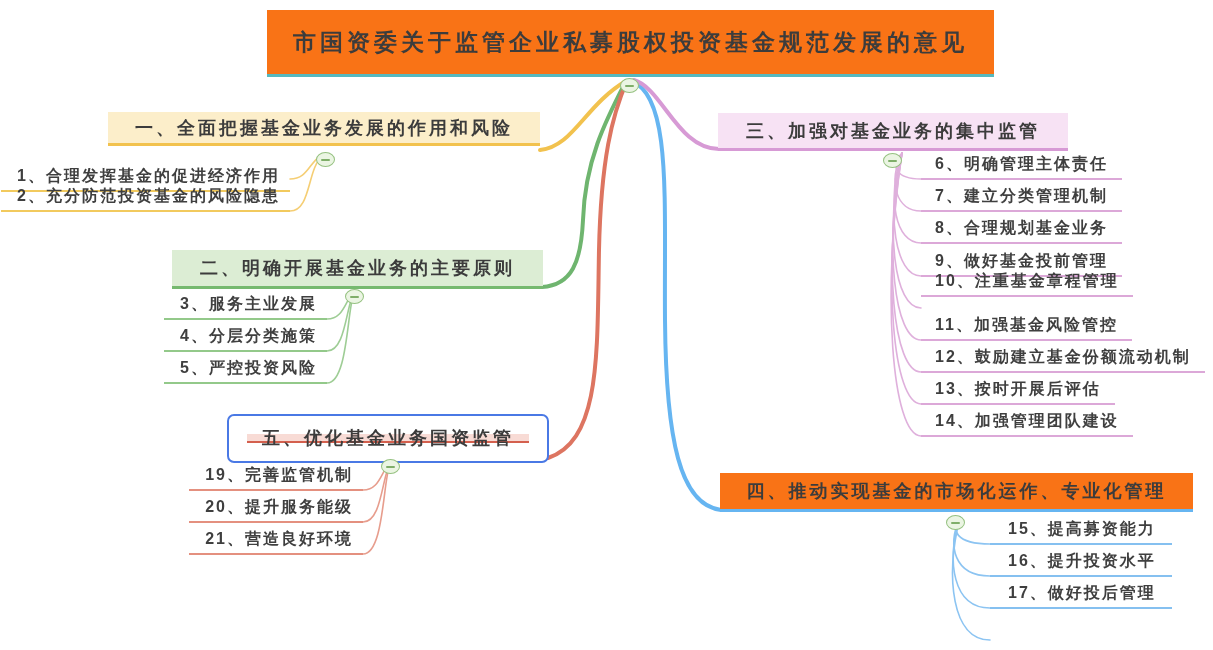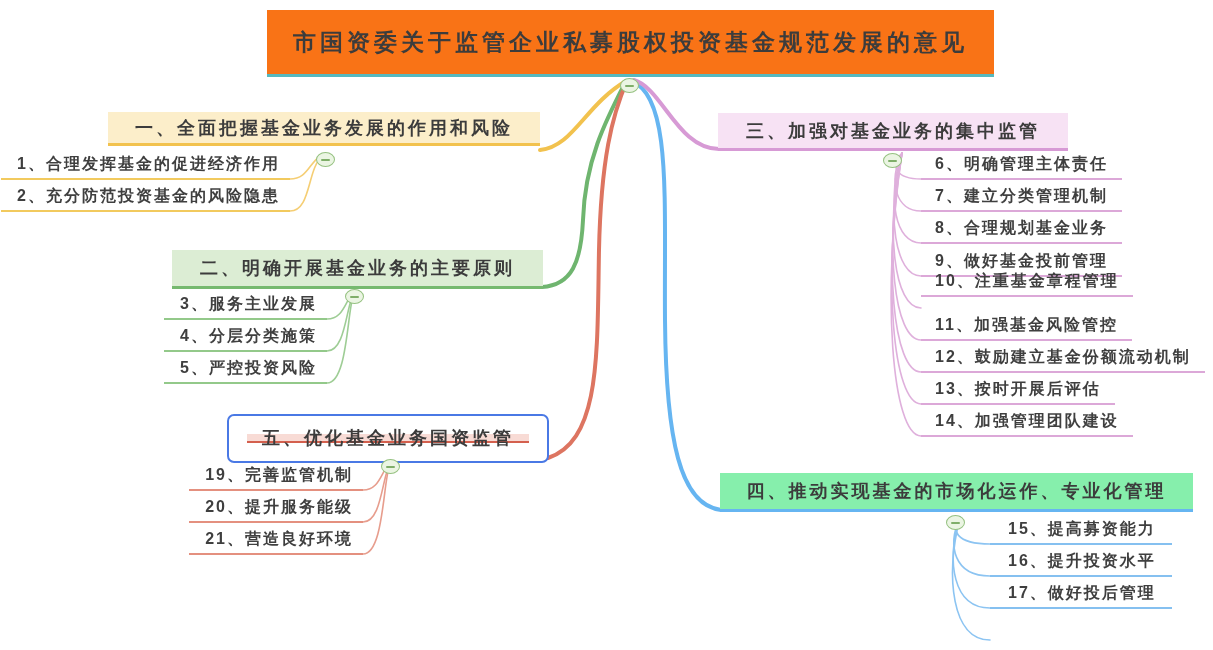--- a/index.html
+++ b/index.html
@@ -9,21 +9,21 @@
   svg.wires path{fill:none;stroke-linecap:round;}
 
   .node{position:absolute;z-index:2;display:flex;align-items:center;justify-content:center;
         box-sizing:border-box;font-weight:bold;color:#3C3C3C;white-space:nowrap;}
   #root{left:267px;top:10px;width:727px;height:67px;background:#f97316;
         border-bottom:3px solid #57B9BE;font-size:23px;letter-spacing:4px;}
   .hnode{font-size:18px;letter-spacing:3px;border-bottom:3px solid;}
   #h1{left:108px;top:112px;width:432px;height:34px;background:#FCEECA;border-color:#F2C24E;}
   #h2{left:172px;top:250px;width:371px;height:39px;background:#DCEDD4;border-color:#76B96F;text-align:right;}
   #h3{left:718px;top:113px;width:350px;height:38px;background:#F7E2F4;border-color:#D79AD5;}
-  #h4{left:720px;top:473px;width:473px;height:39px;background:#86efac;border-color:#66B5F1;}
+  #h4{left:720px;top:473px;width:473px;height:39px;background:#f97316;border-color:#66B5F1;}
   #h5wrap{position:absolute;z-index:2;left:227px;top:414px;width:322px;height:49px;
           border:2px solid #4A79E5;border-radius:7px;padding:18px;box-sizing:border-box;background:#fff;}
   #h5{position:relative;left:0;top:0;width:100%;height:100%;background:#F8DBD5;
       border-bottom:2px solid #D4604E;font-size:18px;letter-spacing:3px;}
 
   .item{position:absolute;z-index:2;box-sizing:border-box;white-space:nowrap;font-weight:bold;
         font-size:16px;letter-spacing:2px;color:#3F3F3F;line-height:20px;
         padding:2px 10px 4px 16px;border-bottom:2px solid;}
   .i-y{border-color:#F2CA5E;right:923px;}
   .i-g{border-color:#93C98A;right:886px;}
@@ -101,21 +101,21 @@
   </div>
   <div class="node hnode" id="h4">
     <span>四、推动实现基金的市场化运作、专业化管理</span>
   </div>
   <div id="h5wrap">
     <div class="node" id="h5">
       <span>五、优化基金业务国资监管</span>
     </div>
   </div>
 
-  <div class="item i-y" style="top:152px">1、合理发挥基金的促进经济作用</div>
+  <div class="item i-y" style="top:164px">1、合理发挥基金的促进经济作用</div>
   <div class="item i-y" style="top:184px">2、充分防范投资基金的风险隐患</div>
 
   <div class="item i-g" style="top:292px">3、服务主业发展</div>
   <div class="item i-g" style="top:324px">4、分层分类施策</div>
   <div class="item i-g" style="top:356px">5、严控投资风险</div>
 
   <div class="item i-p" style="top:152px">6、明确管理主体责任</div>
   <div class="item i-p" style="top:184px">7、建立分类管理机制</div>
   <div class="item i-p" style="top:216px">8、合理规划基金业务</div>
   <div class="item i-p" style="top:249px">9、做好基金投前管理</div>

